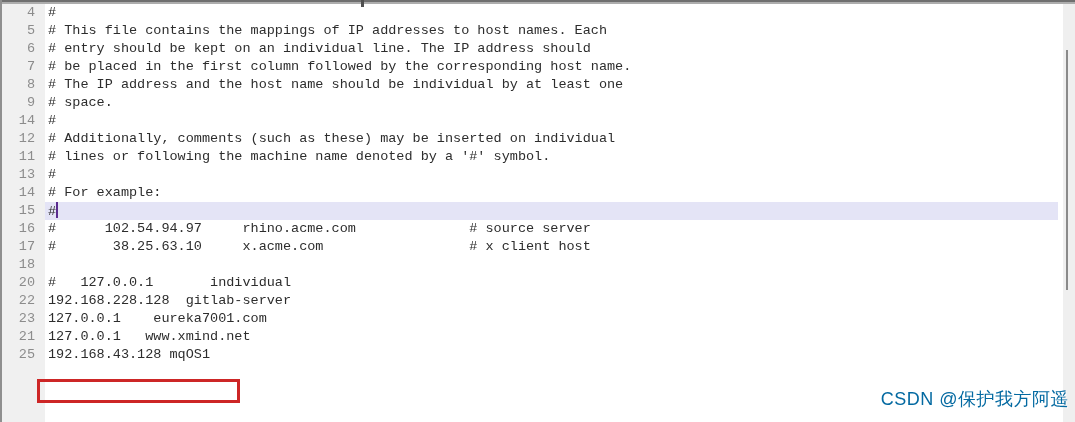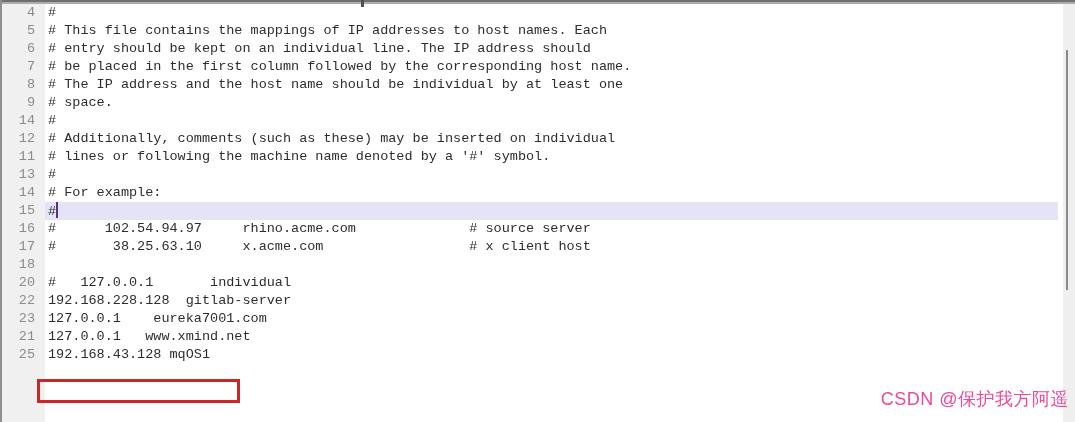--- a/index.html
+++ b/index.html
@@ -139,15 +139,15 @@
       <div class="text-cell">192.168.43.128 mqOS1</div>
     </div>
     </div>
 
   <div class="redbox" style="border-color: rgb(205, 38, 38);"></div>
 
   <div class="scrollbar">
     <div class="thumb-line" style="background: rgb(138, 138, 138);"></div>
   </div>
 
-  <div class="watermark" style="color: #ec4899;">CSDN @保护我方阿遥</div>
+  <div class="watermark" style="color: #0369a1;">CSDN @保护我方阿遥</div>
 
 </div>
 
 </body></html>

